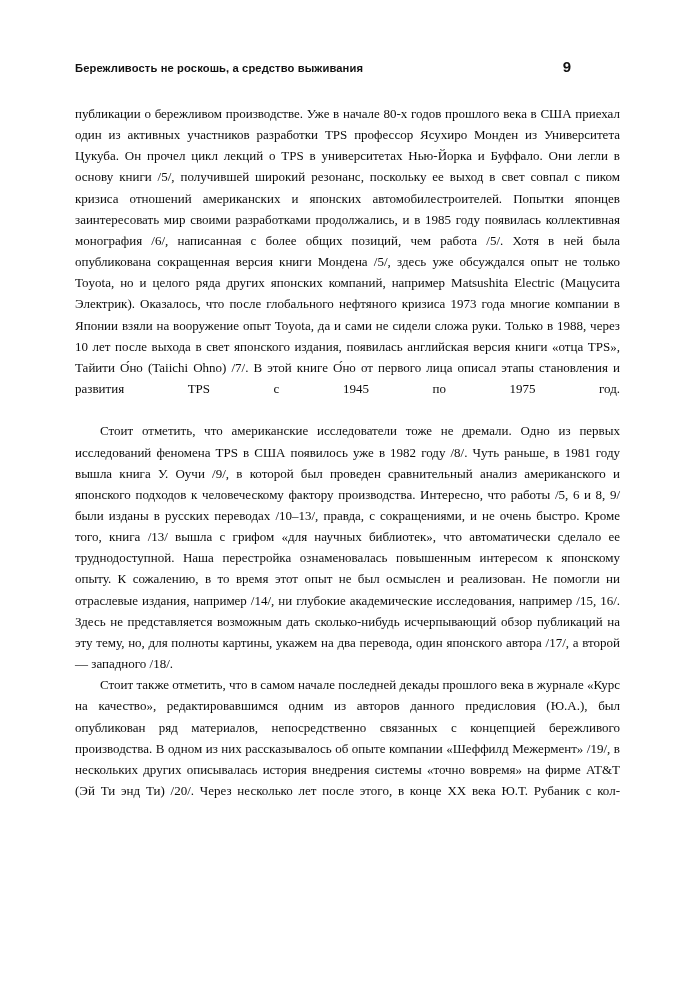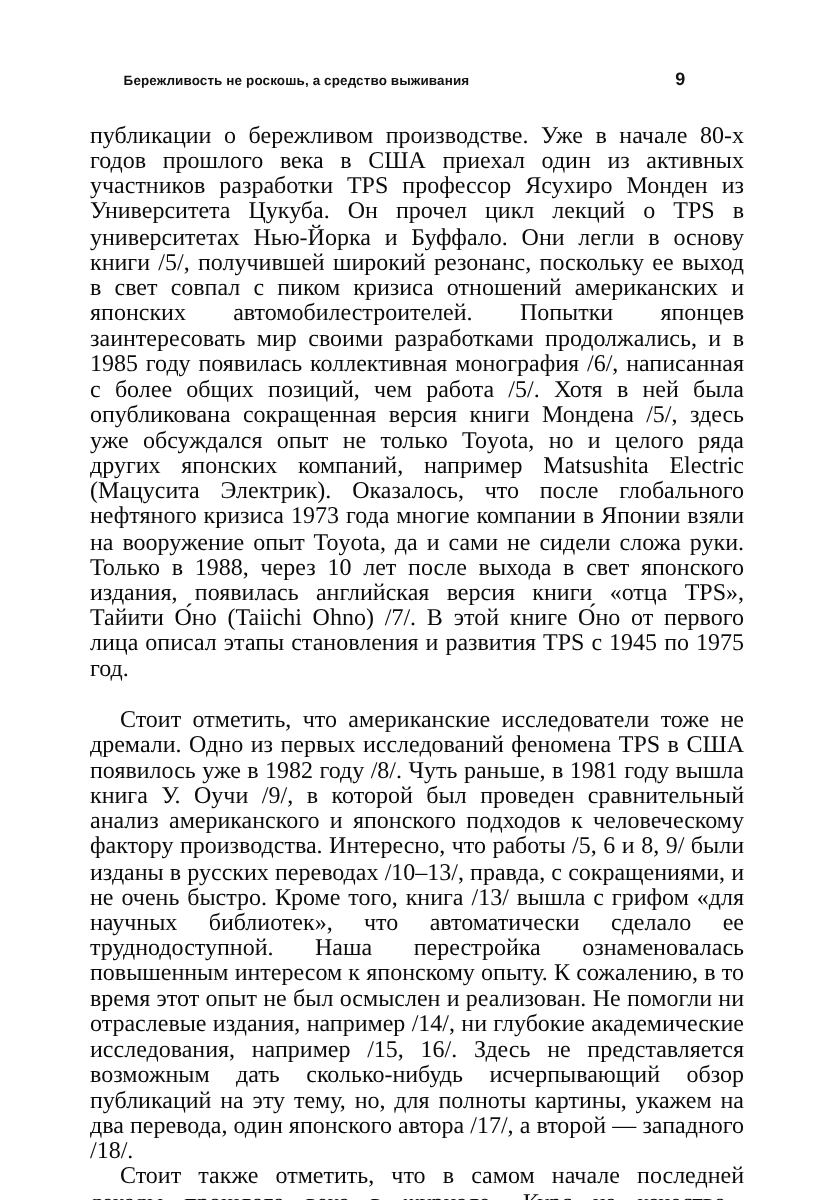--- a/index.html
+++ b/index.html
@@ -27,21 +27,20 @@
   
   .running-head {
     position: absolute;
     left: 75px;
     right: 74px;
     top: 58px;
     height: 20px;
     display: flex;
     align-items: baseline;
     justify-content: space-between;
-    margin-left: 28px;
   }
   .running-head-title {
     font-family: "Liberation Sans", "DejaVu Sans", sans-serif;
     font-weight: bold;
     font-size: 11.2px;
     letter-spacing: 0.01em;
     color: #111111;
     white-space: nowrap;
   }
   .running-head-folio {
@@ -56,21 +55,21 @@
   .text-block {
     position: absolute;
     left: 75px;
     top: 103px;
     width: 545px;
   }
 
   p.para {
     margin: 0;
     padding: 0;
-    font-size: 20px;
+    font-size: 13px;
     line-height: 21.15px;
     text-align: justify;
     text-justify: inter-word;
     hyphens: manual;
     color: #0b0b0b;
   }
   p.para.indent {
     text-indent: 25px;
     font-family: Liberation Serif, serif;
   }

